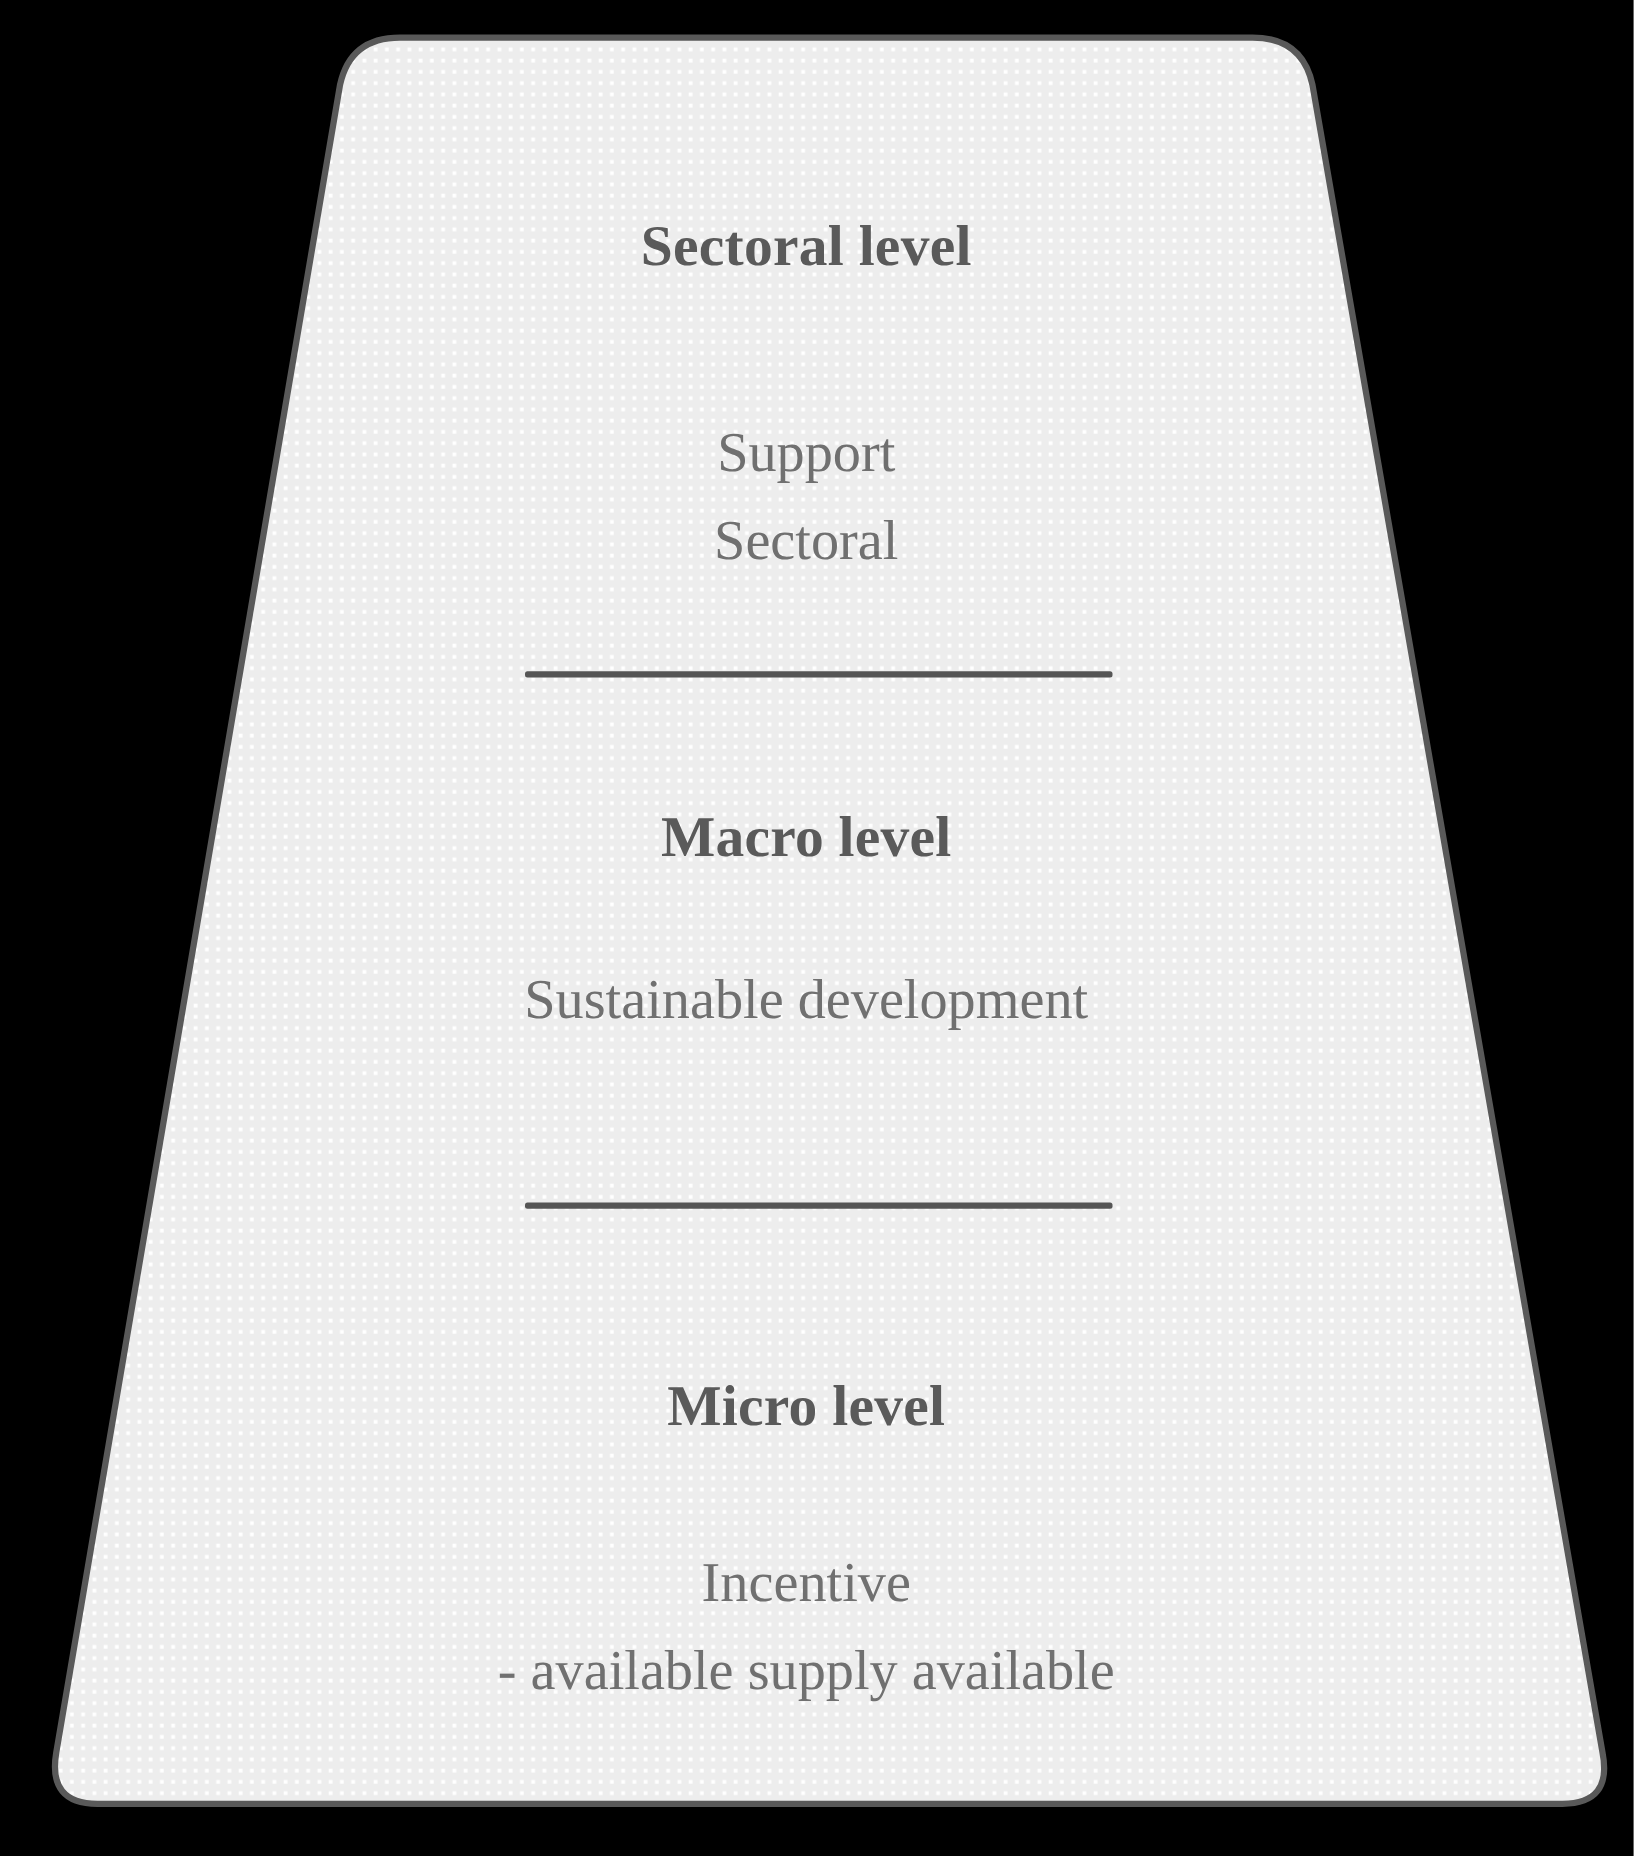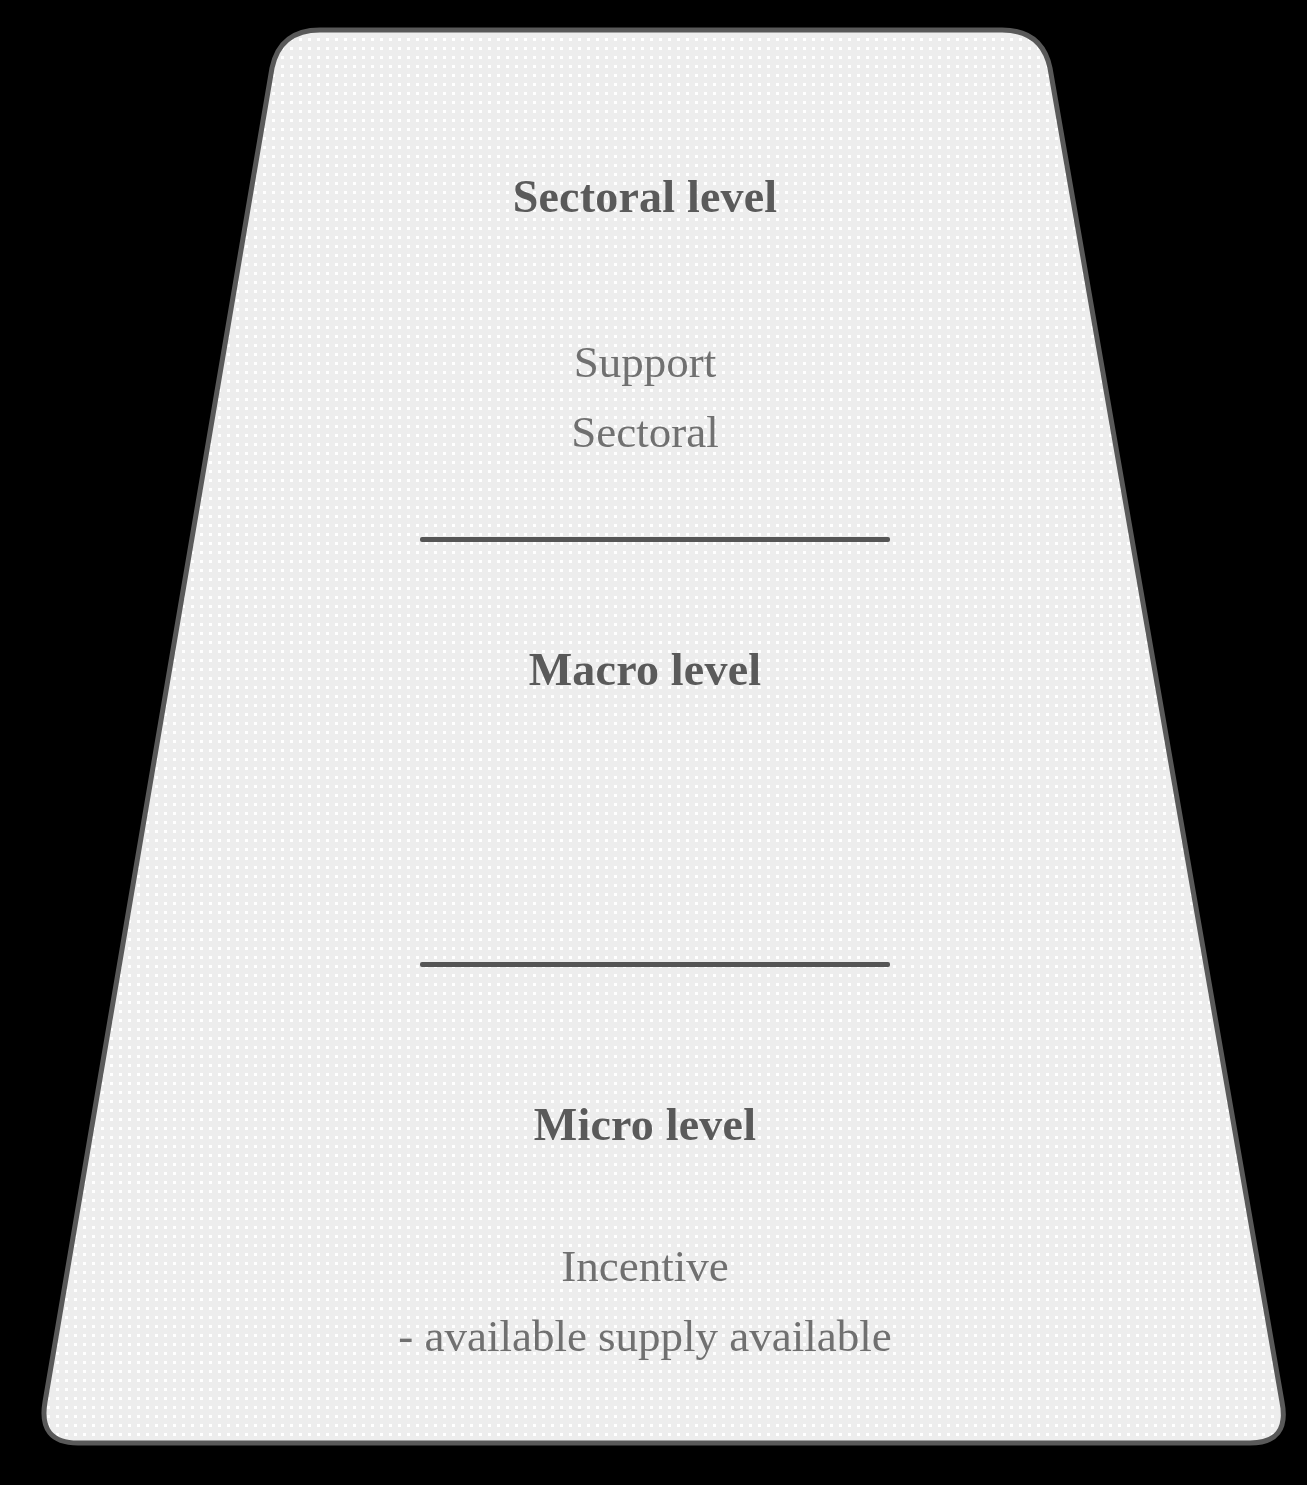--- a/index.html
+++ b/index.html
@@ -122,20 +122,25 @@
         <span class="level-body-line">Sectoral</span>
       </div>
     </div>
 
     <div class="divider" id="divider-1"></div>
 
     <div class="level-block" id="block-macro-title">
       <div class="level-title">Macro level</div>
     </div>
 
+    <div class="level-block" id="block-macro-body">
+      <div class="level-body">
+        <span class="level-body-line">Sustainable development</span>
+      </div>
+    </div>
 
     <div class="divider" id="divider-2"></div>
 
     <div class="level-block" id="block-micro-title">
       <div class="level-title">Micro level</div>
     </div>
 
     <div class="level-block" id="block-micro-body">
       <div class="level-body">
         <span class="level-body-line">Incentive</span>

